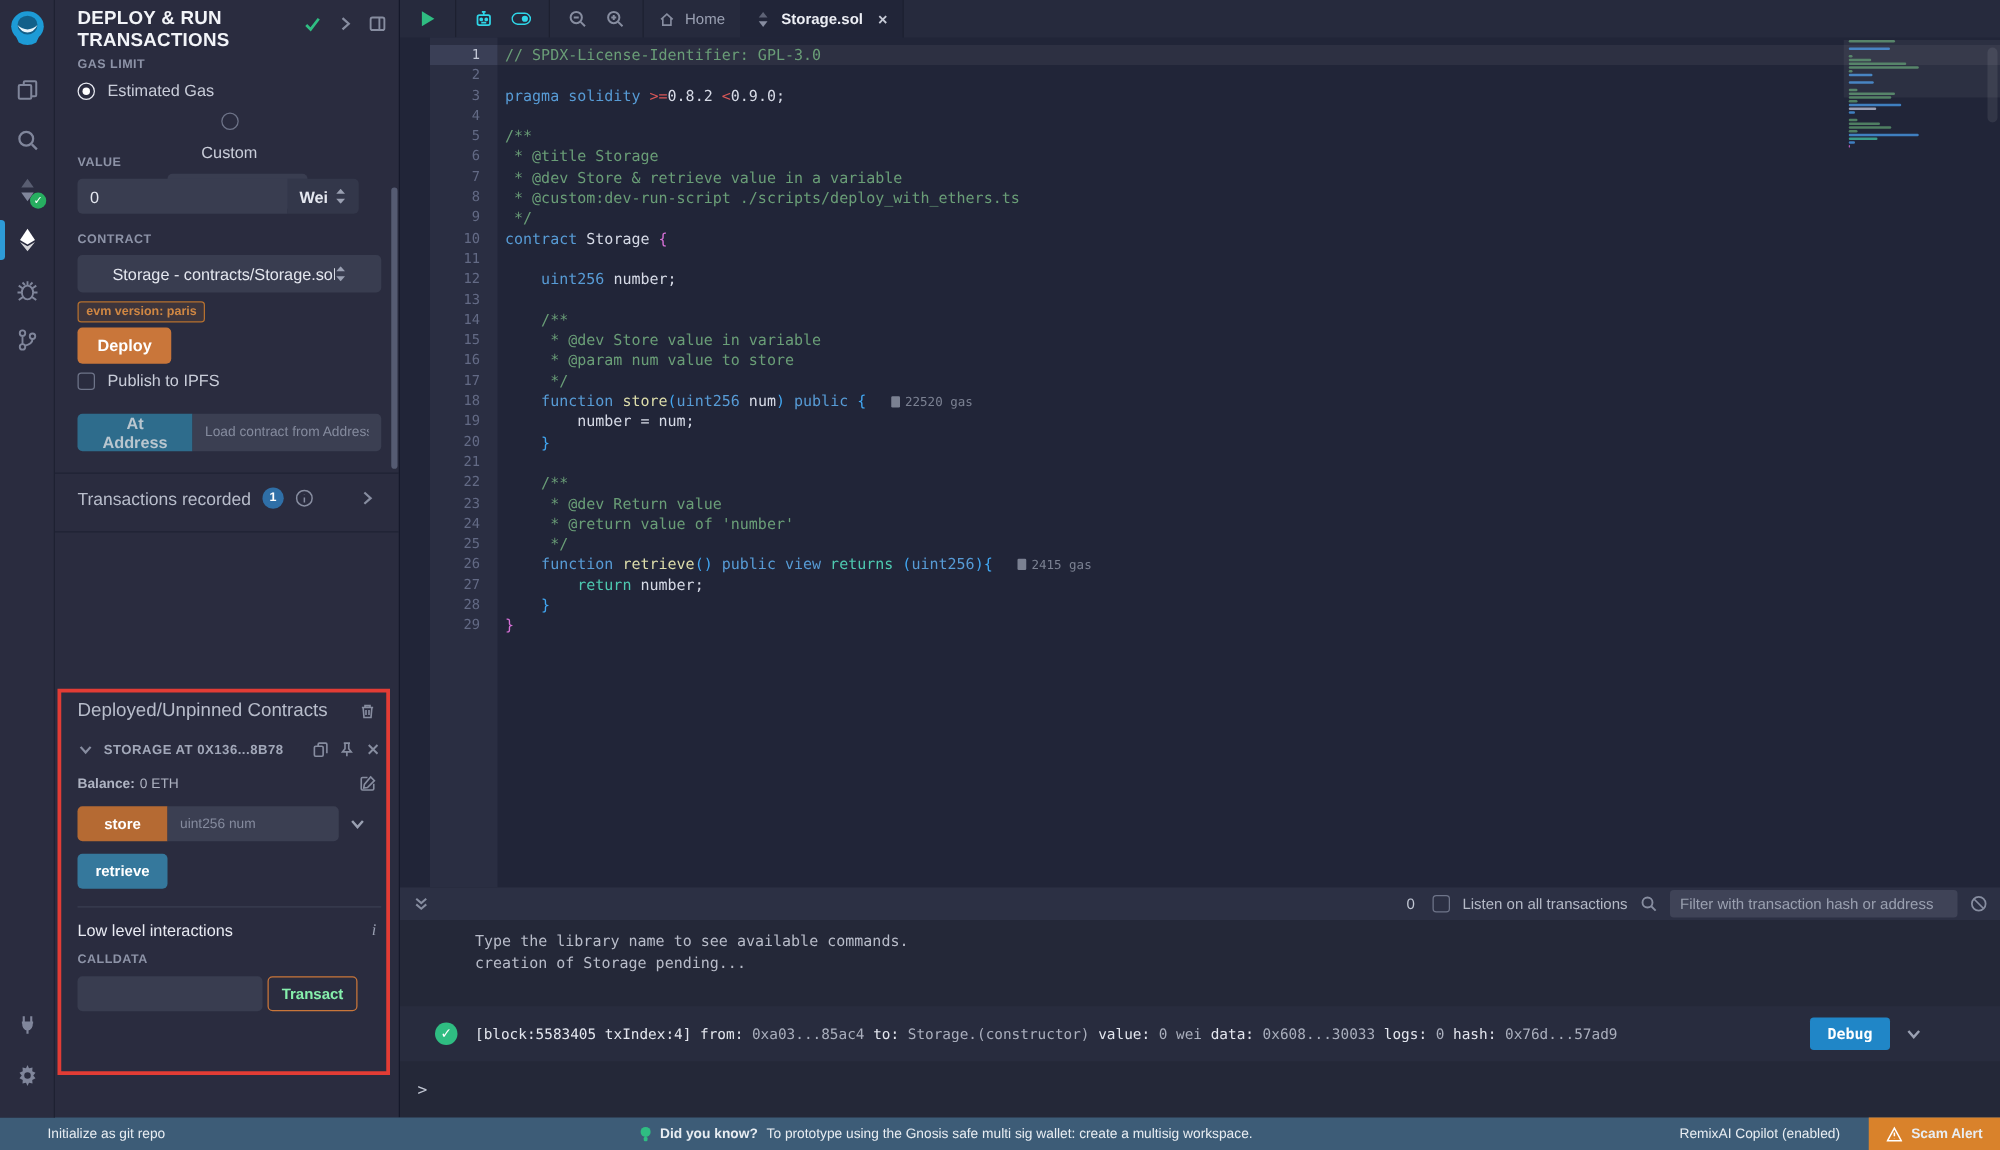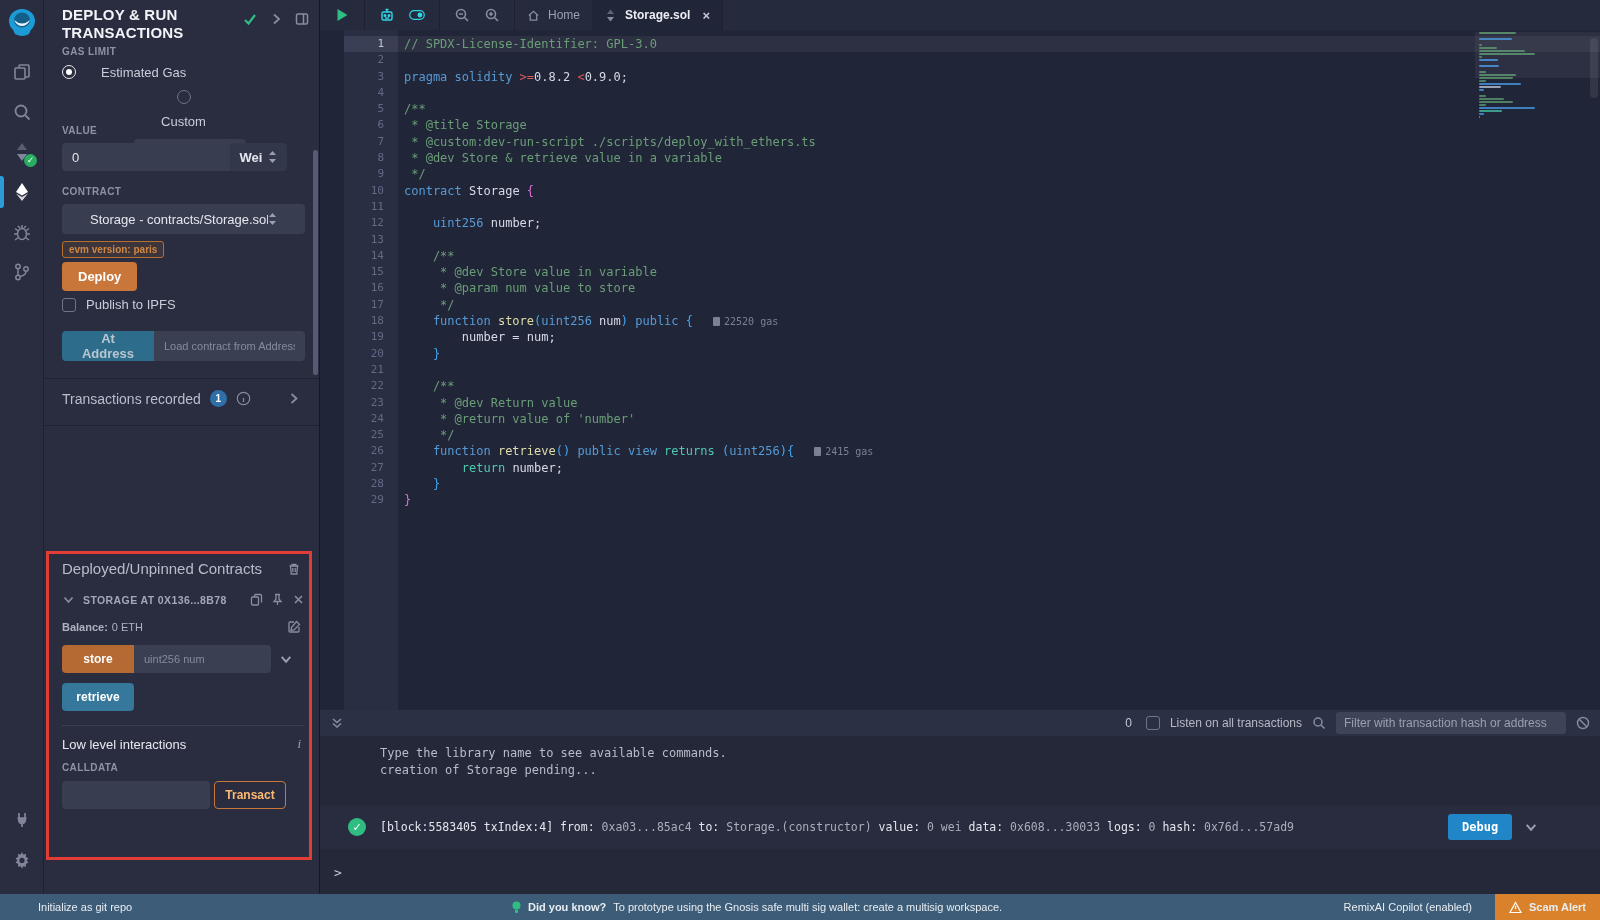--- a/index.html
+++ b/index.html
@@ -18,21 +18,21 @@
 
   
   .sidepanel { position:absolute; left:44px; top:0; width:276px; height:894px; background:#2a2c3f; border-right:1px solid #15182a; }
   .sp-scrollbar { position:absolute; right:1px; top:150px; width:5px; height:225px; background:#555b72; border-radius:3px; }
   .sp-hdr { position:absolute; top:6px; left:18px; right:10px; display:flex; }
   .sp-title { color:#f2f4f8; font-size:15px; font-weight:bold; line-height:18px; letter-spacing:.2px; width:160px; }
   .sp-hdr-icons { margin-left:auto; display:flex; gap:12px; align-items:flex-start; padding-top:6px; }
   .sp-hdr-icons svg { width:14px; height:14px; }
   .lbl { color:#8d93a7; font-size:10px; font-weight:bold; letter-spacing:.4px; }
   .group { position:absolute; left:18px; right:14px; }
-  .radio-row { display:flex; align-items:flex-start; gap:25px; margin-top:8px; color:#c9cdd9; font-size:13px; }
+  .radio-row { display:flex; align-items:flex-end; gap:10px; margin-top:8px; color:#c9cdd9; font-size:13px; }
   .radio { width:14px; height:14px; border-radius:50%; border:1px solid #6e7489; flex:0 0 14px; position:relative; background:transparent; }
   .radio.sel { border-color:#e8eaf2; }
   .radio.sel::after { content:""; position:absolute; left:3px; top:3px; width:6px; height:6px; background:#fff; border-radius:50%; }
   .inp { background:#393d50; border:none; border-radius:4px; color:#e4e7ef; font-size:12px; padding:0 10px; height:28px; }
   .inp::placeholder { color:#858b9e; }
   .custom-row { display:flex; align-items:center; gap:10px; margin-top:10px;flex-direction:column; }
   .custom-row .inp { width:112px; margin-left:12px; font-weight:bold; font-size:13px; }
   .value-row { display:flex; margin-top:7px; }
   .value-row .inp { width:168px; border-radius:4px 0 0 4px; font-size:13px; }
   .unit-sel { width:57px; height:28px; background:#33374a; border-radius:0 4px 4px 0; color:#e4e7ef; font-size:13px; font-weight:bold; display:flex; align-items:center; justify-content:center; gap:6px; cursor:pointer; }
@@ -67,21 +67,21 @@
   .fn-row { display:flex; align-items:center; margin-top:12px; }
   .btn-store { background:#b56a33; color:#fff; font-size:12px; font-weight:bold; width:72px; height:28px; border-radius:4px 0 0 4px; }
   .fn-row .inp { width:137px; height:28px; border-radius:0 4px 4px 0; background:#3b3f52; font-size:11px; }
   .fn-row .chev-d { margin-left:8px; color:#9aa0b2; }
   .btn-retrieve { background:#35789c; color:#fff; font-size:12px; font-weight:bold; width:72px; height:28px; border-radius:4px; margin-top:10px; }
   .lowlevel { margin-top:10px; display:flex; align-items:center; color:#e8eaf2; font-size:13px; font-weight:500; }
   .lowlevel .i-ic { margin-left:auto; margin-right:4px; color:#9aa0b2; font-family:"Liberation Serif",serif; font-style:italic; font-size:13px; }
   .calldata-lbl { margin-top:10px; }
   .transact-row { display:flex; align-items:center; gap:4px; margin-top:8px; }
   .transact-row .inp { width:148px; height:28px; }
-  .btn-transact { background:transparent; border:1px solid #c9763a; color:#fdba74; font-size:12px; font-weight:bold; width:72px; height:28px; border-radius:4px; }
+  .btn-transact { background:transparent; border:1px solid #c9763a; color:#86efac; font-size:12px; font-weight:bold; width:72px; height:28px; border-radius:4px; }
 
   
   .editor { position:absolute; left:320px; top:0; width:1280px; height:710px; background:#212538; }
   .ed-toolbar { position:absolute; top:0; left:0; right:0; height:30px; background:#262a3d; display:flex; align-items:stretch; }
   .tool-grp { display:flex; align-items:center; gap:14px; padding:0 14px; border-right:1px solid #1d2030; }
   .tool-grp svg { width:16px; height:16px; }
   .tab { display:flex; align-items:center; gap:8px; padding:0 12px; font-size:12px; color:#9aa0b2; cursor:pointer; }
   .tab.active { background:#212538; color:#eceef4; font-weight:bold; border-right:1px solid #1d2030; }
   .tab svg { width:13px; height:13px; }
   .tab .x { color:#c6cad6; font-size:13px; margin-left:4px; }
@@ -437,22 +437,22 @@
           <div class="ln">28</div>
           <div class="ln">29</div>
         </div>
       <div class="codelines" id="codelines">
           <div class="cl"><span class="sg-com">// SPDX-License-Identifier: GPL-3.0</span></div>
           <div class="cl"></div>
           <div class="cl"><span class="sg-kw">pragma solidity </span><span class="sg-op">&gt;=</span><span class="sg-txt">0.8.2 </span><span class="sg-op">&lt;</span><span class="sg-txt">0.9.0;</span></div>
           <div class="cl"></div>
           <div class="cl"><span class="sg-com">/**</span></div>
           <div class="cl"><span class="sg-com"> * @title Storage</span></div>
+          <div class="cl"><span class="sg-com"> * @dev Store &amp; retrieve value in a variable</span></div>
           <div class="cl"><span class="sg-com"> * @custom:dev-run-script ./scripts/deploy_with_ethers.ts</span></div>
-          <div class="cl"><span class="sg-com"> * @dev Store &amp; retrieve value in a variable</span></div>
           <div class="cl"><span class="sg-com"> */</span></div>
           <div class="cl"><span class="sg-kw">contract </span><span class="sg-txt">Storage </span><span class="sg-br1">{</span></div>
           <div class="cl"></div>
           <div class="cl"><span class="sg-kw">    uint256 </span><span class="sg-txt">number;</span></div>
           <div class="cl"></div>
           <div class="cl"><span class="sg-com">    /**</span></div>
           <div class="cl"><span class="sg-com">     * @dev Store value in variable</span></div>
           <div class="cl"><span class="sg-com">     * @param num value to store</span></div>
           <div class="cl"><span class="sg-com">     */</span></div>
           <div class="cl"><span class="sg-kw">    function </span><span class="sg-fn">store</span><span class="sg-br2">(</span><span class="sg-kw">uint256</span><span class="sg-txt"> num</span><span class="sg-br2">)</span><span class="sg-kw"> public </span><span class="sg-br2">{</span><span class="sg-gas">22520 gas</span></div>

